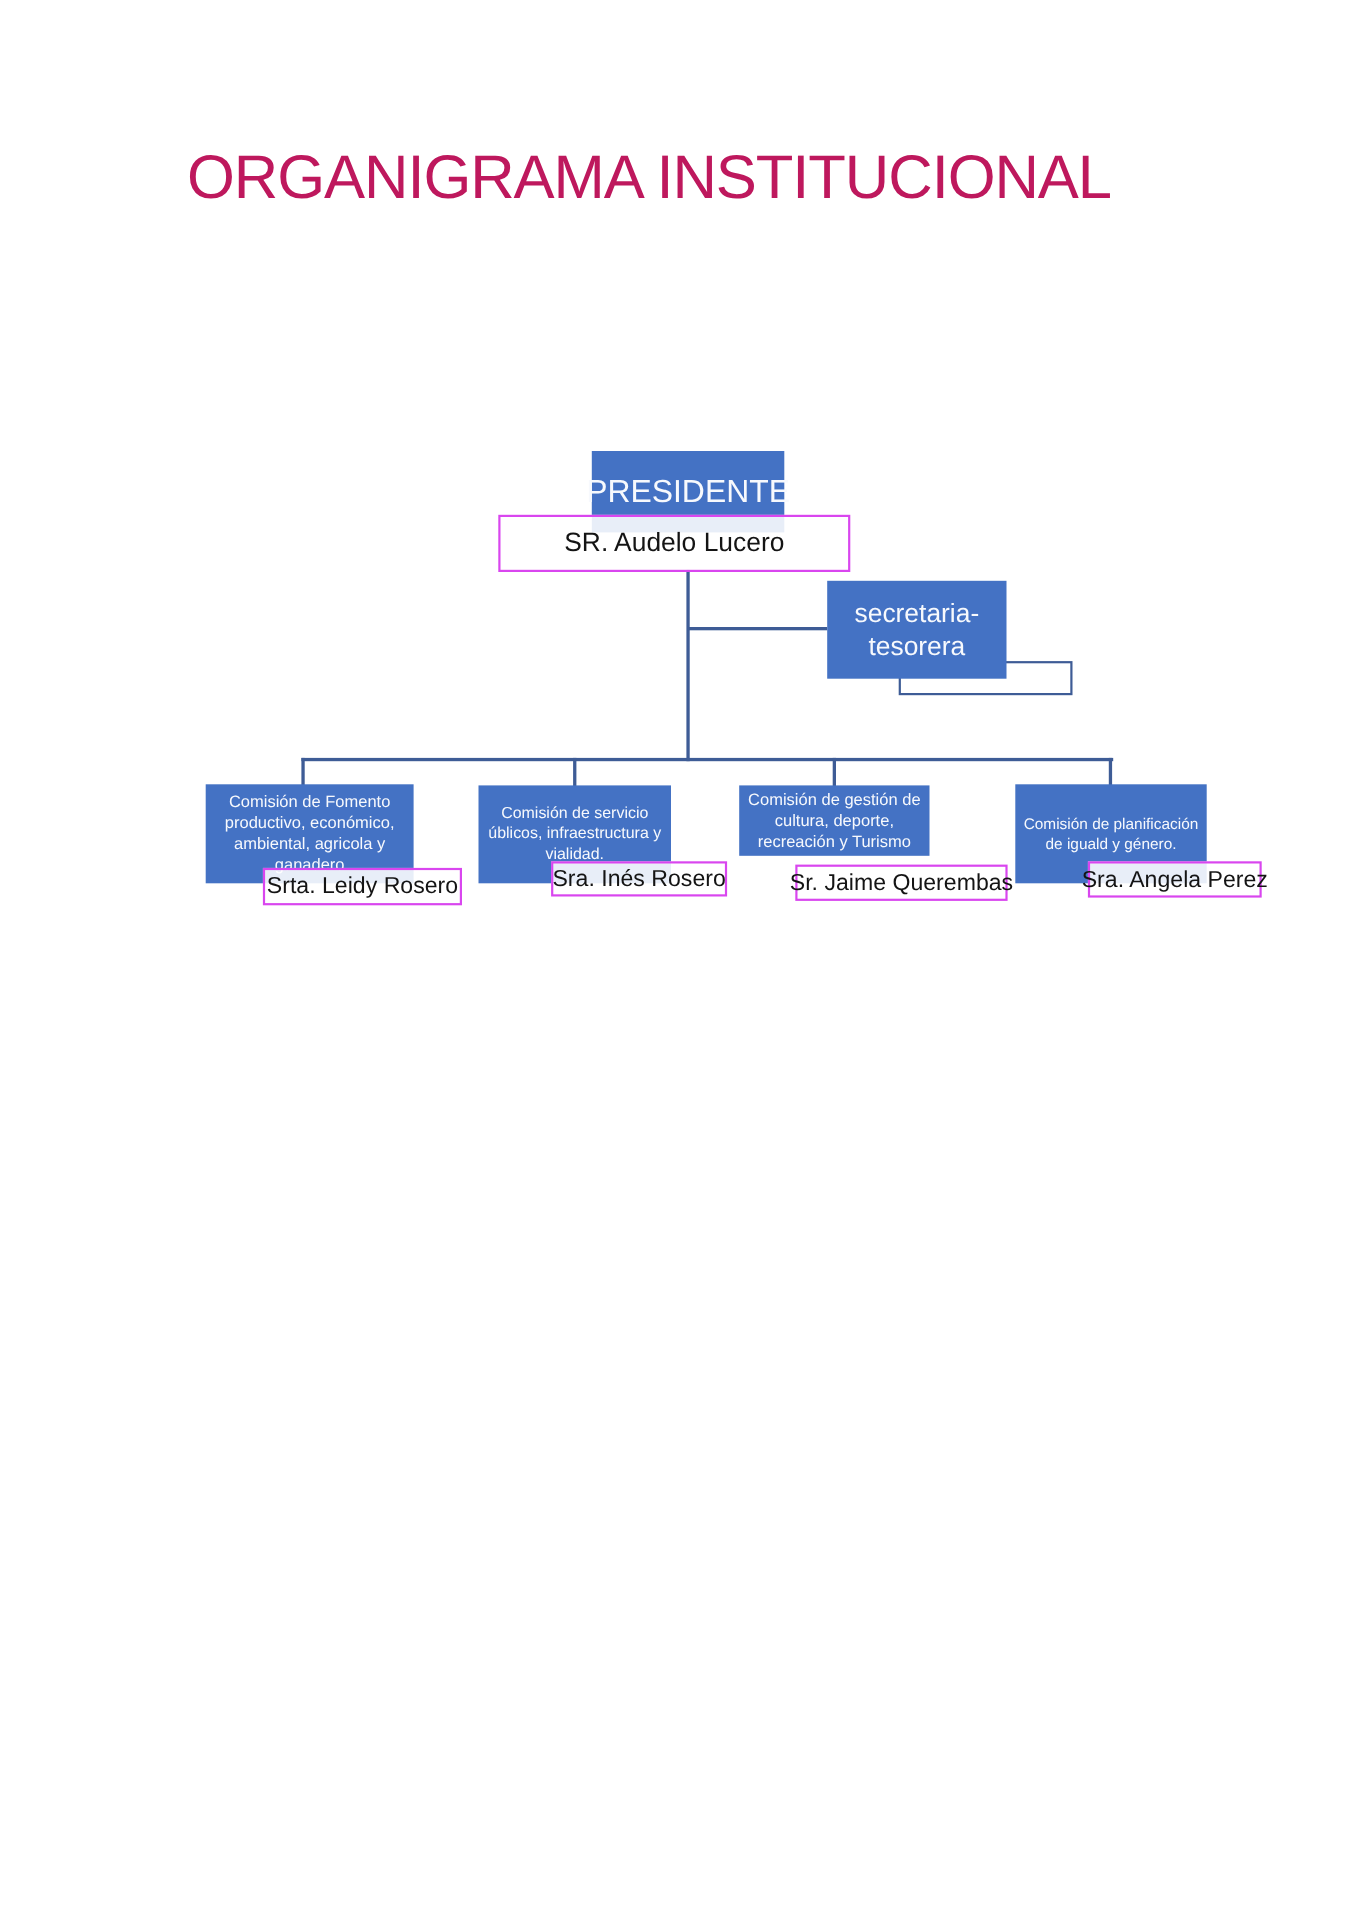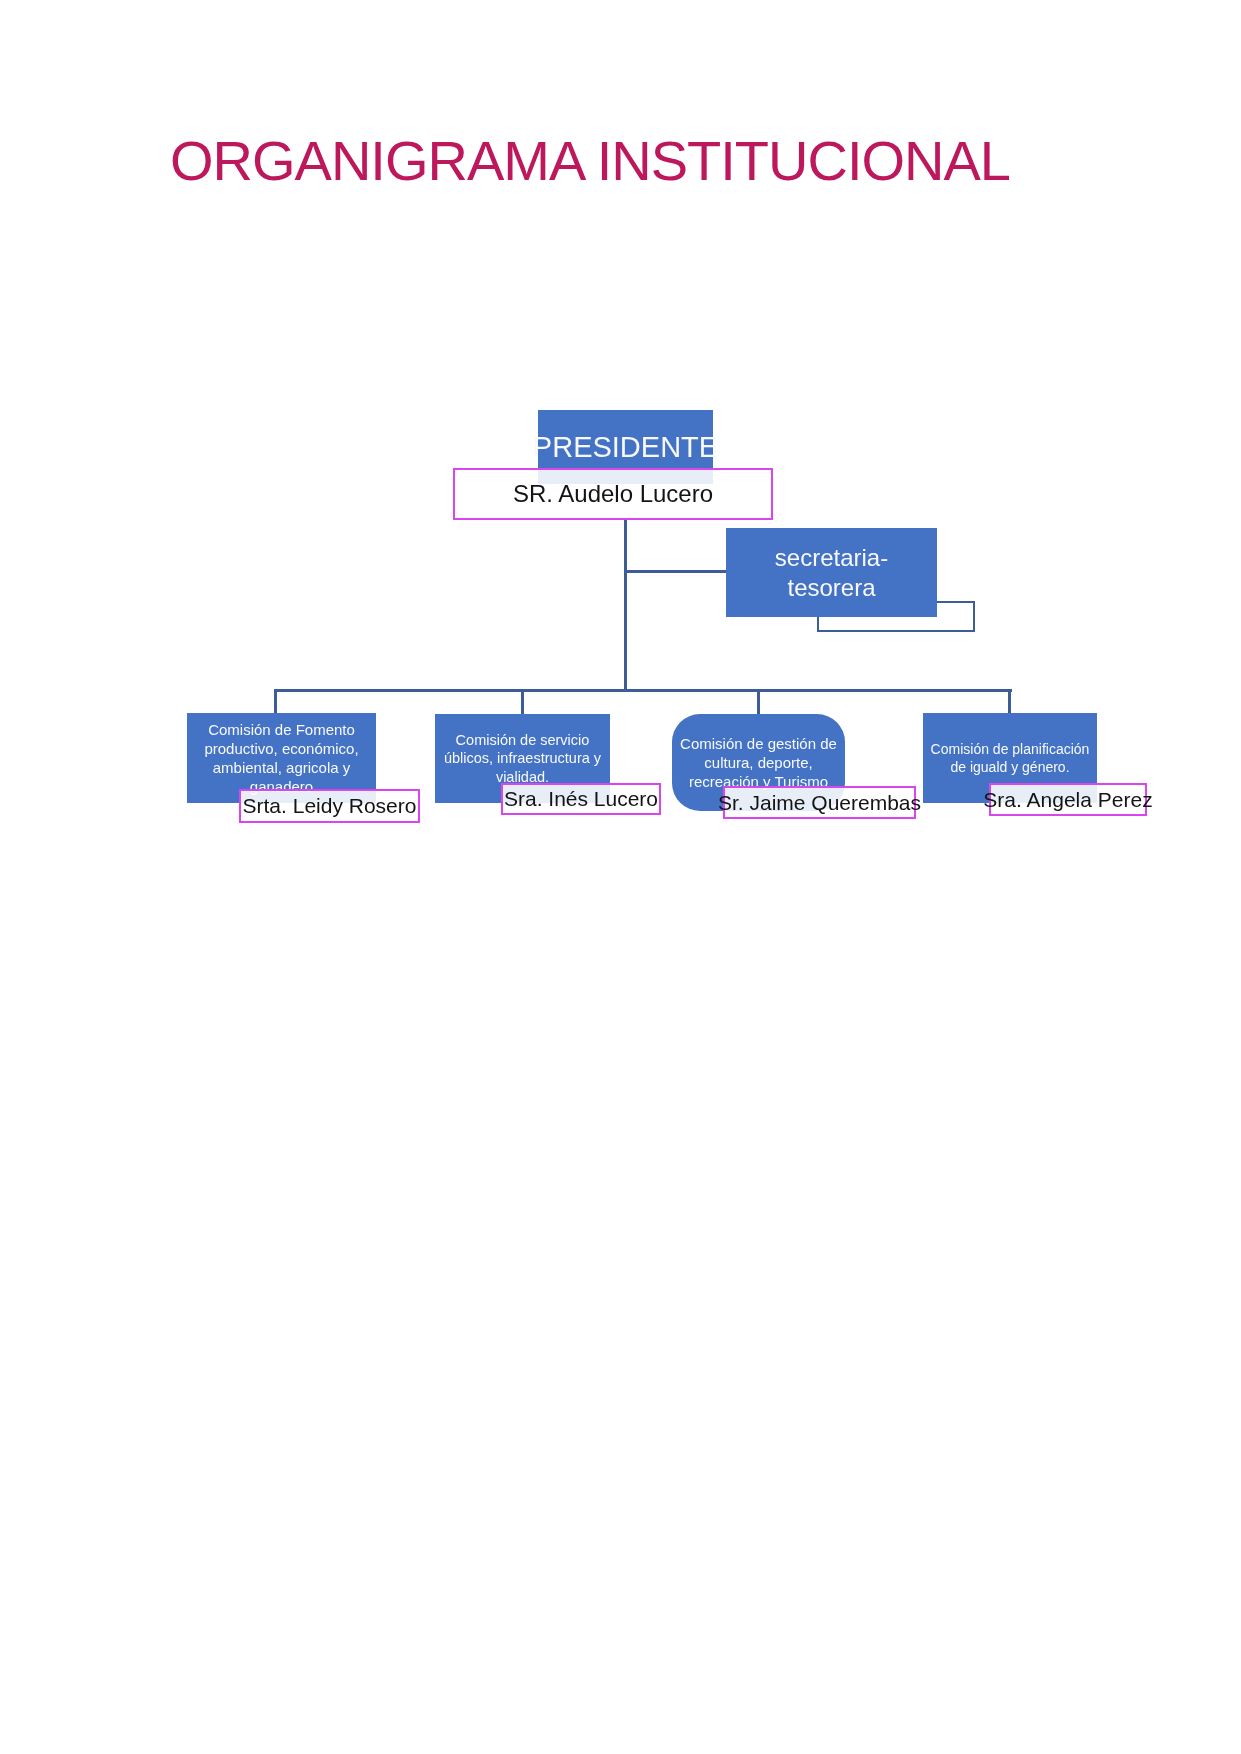--- a/index.html
+++ b/index.html
@@ -32,37 +32,37 @@
     background:rgba(255,255,255,0.88);
     border:2px solid #d946ef;
     color:#141414;
     display:flex;align-items:center;justify-content:center;
     text-align:center;
     box-sizing:border-box;
     white-space:nowrap;
   }
   .pres-box{left:538px;top:410px;width:175px;height:74px;font-size:29px;z-index:1;}
   .pres-name{left:453px;top:468px;width:320px;height:52px;font-size:24px;z-index:2;}
-  .sec-box{left:726px;top:528px;width:211px;height:89px;font-size:24px;line-height:30px;z-index:2;padding:1px 10px;}
+  .sec-box{left:752px;top:528px;width:163px;height:89px;font-size:24px;line-height:30px;z-index:2;padding:1px 10px;}
   .sec-bracket{
     position:absolute;left:817px;top:601px;width:158px;height:31px;
     border:2px solid #3e5c96;box-sizing:border-box;z-index:1;background:transparent;
   }
   .line{position:absolute;background:#3e5c96;z-index:0;}
   .v-main{left:624px;top:518px;width:3px;height:174px;}
   .h-sec{left:626px;top:570px;width:126px;height:3px;}
   .h-dist{left:274px;top:689px;width:738px;height:3px;}
   .drop1{left:274px;top:689px;width:3px;height:25px;}
   .drop2{left:521px;top:689px;width:3px;height:26px;}
   .drop3{left:757px;top:689px;width:3px;height:26px;}
   .drop4{left:1008px;top:689px;width:3px;height:25px;}
   .commission{padding:4px 5px;line-height:19px;z-index:1;}
   .c1{left:187px;top:713px;width:189px;height:90px;font-size:15px;}
   .c2{left:435px;top:714px;width:175px;height:89px;font-size:14.5px;line-height:18.5px;}
-  .c3{left:672px;top:714px;width:173px;height:97px;font-size:15px;border-radius:28px;}
+  .c3{left:672px;top:714px;width:173px;height:64px;font-size:15px;}
   .c4{left:923px;top:713px;width:174px;height:90px;font-size:14px;line-height:18px;}
   .nameplate{font-size:21px;z-index:2;margin-left:33px;}
   .n1{left:206px;top:789px;width:181px;height:34px;}
   .n2{left:468px;top:783px;width:160px;height:32px;}
   .n3{left:690px;top:786px;width:193px;height:33px;}
   .n4{left:956px;top:783px;width:158px;height:33px;}
 </style>
 </head>
 <body>
 
@@ -81,21 +81,21 @@
 
   <div class="bluebox pres-box">PRESIDENTE</div>
   <div class="whitebox pres-name">SR. Audelo Lucero</div>
 
   <div class="bluebox sec-box">secretaria-tesorera</div>
 
   <div class="bluebox commission c1">Comisión de Fomento productivo, económico, ambiental, agricola y ganadero</div>
   <div class="whitebox nameplate n1">Srta. Leidy Rosero</div>
 
   <div class="bluebox commission c2">Comisión de servicio úblicos, infraestructura y vialidad.</div>
-  <div class="whitebox nameplate n2">Sra. Inés Lucero</div>
+  <div class="whitebox nameplate n2">Sra. Inés Rosero</div>
 
   <div class="bluebox commission c3">Comisión de gestión de cultura, deporte, recreación y Turismo</div>
   <div class="whitebox nameplate n3">Sr. Jaime Querembas</div>
 
   <div class="bluebox commission c4">Comisión de planificación de iguald y género.</div>
   <div class="whitebox nameplate n4">Sra. Angela Perez</div>
 
 </div>
 
 </body></html>

